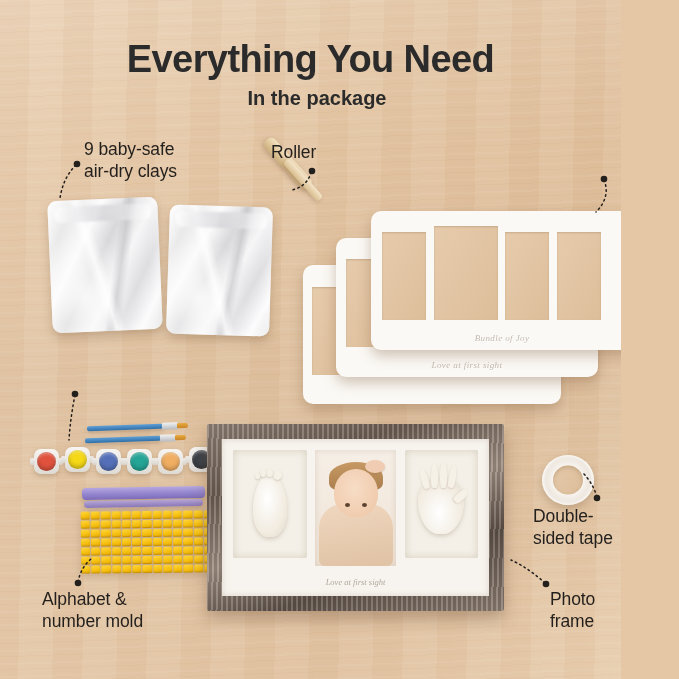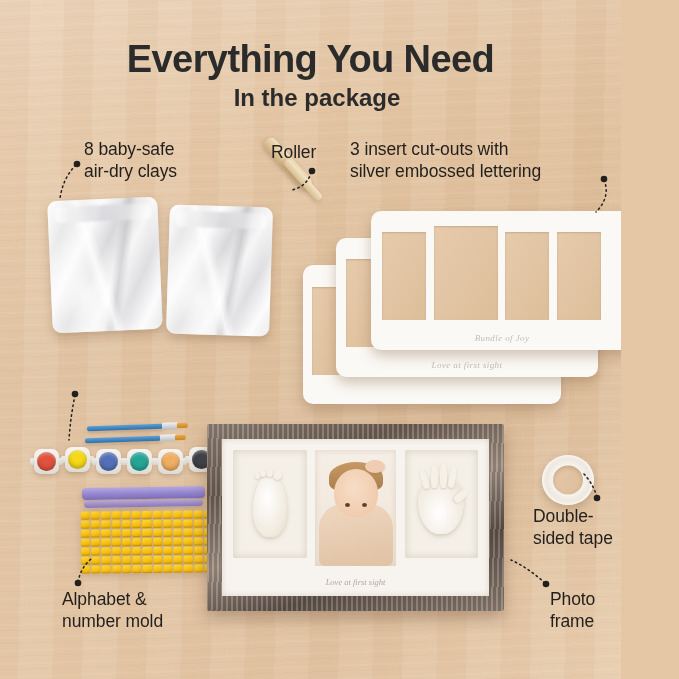--- a/index.html
+++ b/index.html
@@ -24,33 +24,33 @@
   }
 
   
   .title{
     position:absolute;left:0;right:0;top:37px;text-align:center;
     font-size:38px;line-height:44px;font-weight:bold;color:#2b2b2b;
     letter-spacing:-0.6px;
   }
   .subtitle{
     position:absolute;left:0;right:0;top:86px;text-align:center;
-    font-size:24px;line-height:24px;font-weight:bold;color:#2b2b2b;margin-left:13px;
+    font-size:20px;line-height:24px;font-weight:bold;color:#2b2b2b;margin-left:13px;
   }
 
   
   .label{
     position:absolute;color:#231f1c;font-size:17.5px;line-height:21.5px;
     white-space:pre-line;letter-spacing:-0.1px;
   }
   .lbl-clay{left:84px;top:139px;}
   .lbl-roller{left:271px;top:142px;}
   .lbl-inserts{left:350px;top:139px;}
   .lbl-paint{left:44px;top:358px;}
-  .lbl-alphabet{left:42px;top:589px;margin-left:20px;}
+  .lbl-alphabet{left:42px;top:589px;}
   .lbl-tape{left:533px;top:506px;}
   .lbl-frame{left:550px;top:589px;}
 
   
   .leader{position:absolute;overflow:visible;pointer-events:none;}
   .leader path{fill:none;stroke:#231f1c;stroke-width:1.5;stroke-linecap:round;stroke-dasharray:1.6 3.4;}
   .leader circle{fill:#231f1c;}
 
   
   .pouch{
@@ -395,25 +395,23 @@
           <span class="fing" style="width:8px;height:16px;left:39px;top:10px;transform:rotate(48deg);"></span>
         </div>
       </div>
 
       <div id="frame-caption">Love at first sight</div>
     </div>
   </div>
 
   <div id="tape"></div>
 
-  <div class="label lbl-clay">8 baby-safe
+  <div class="label lbl-clay">9 baby-safe
 air-dry clays</div>
   <div class="label lbl-roller">Roller</div>
-  <div class="label lbl-inserts">3 insert cut-outs with
-silver embossed lettering</div>
   <div class="label lbl-alphabet">Alphabet &amp;
 number mold</div>
   <div class="label lbl-frame">Photo
 frame</div>
   <div class="label lbl-tape">Double-
 sided tape</div>
 
   <svg class="leader" style="left:0;top:0;width:679px;height:679px;">
 
     <g>

